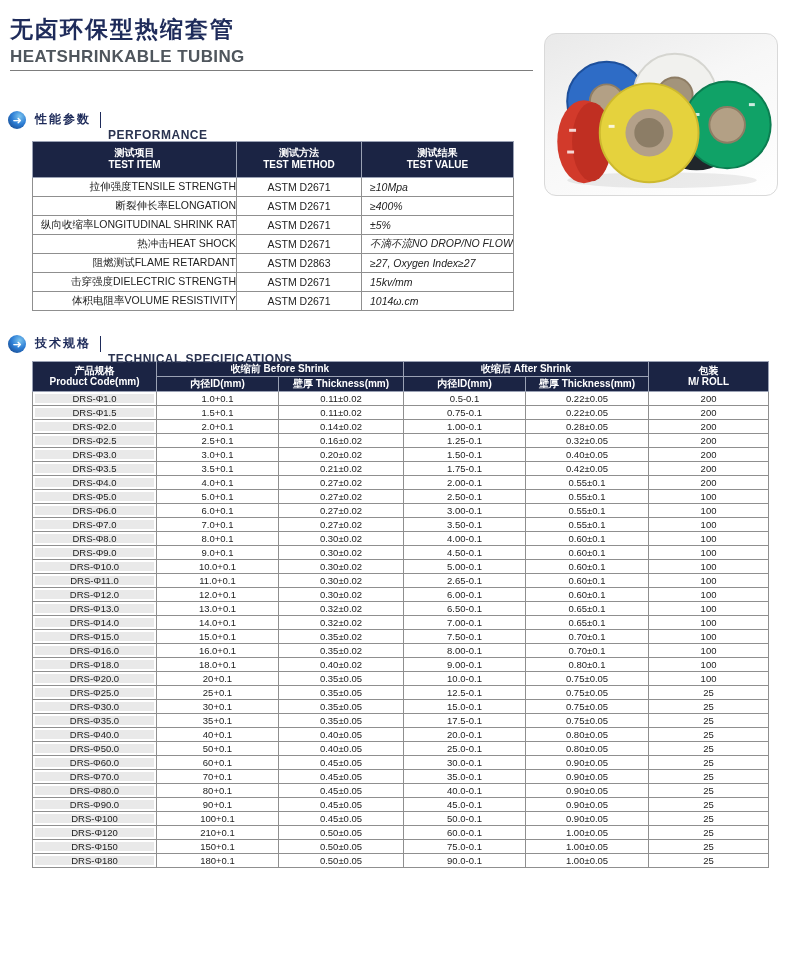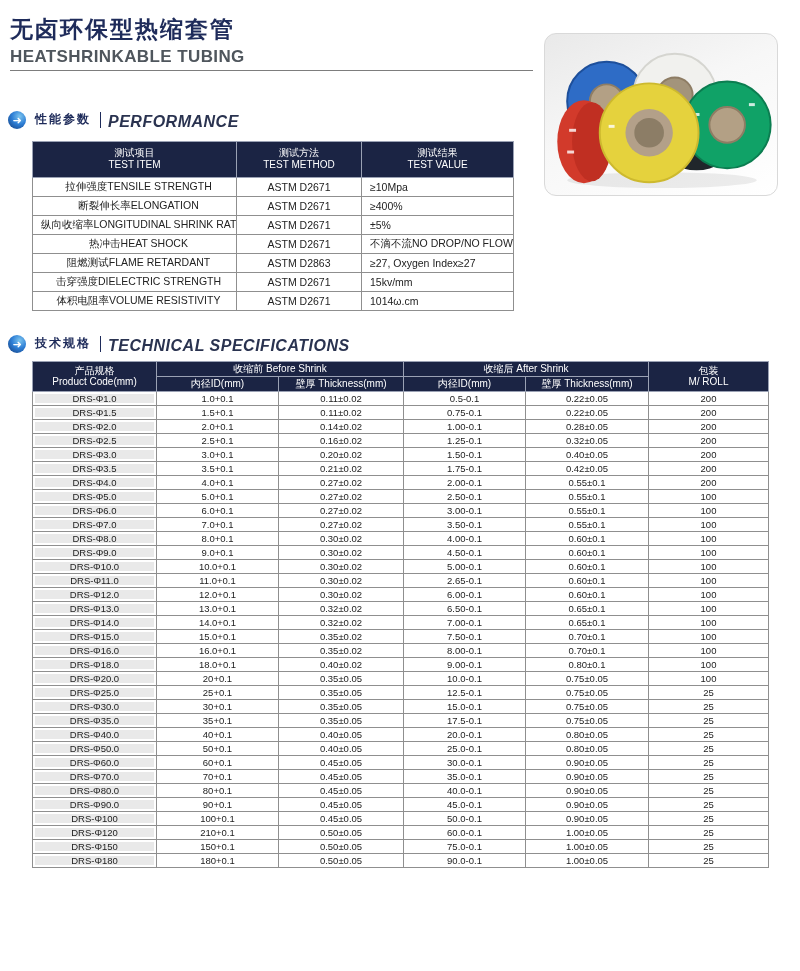--- a/index.html
+++ b/index.html
@@ -24,34 +24,34 @@
 
   
   .section-head{display:flex; align-items:center; margin-left:8px;}
   .section-head.first{margin-top:40px;}
   .section-head.second{margin-top:24px;}
   .orb-icon{width:18px; height:18px; border-radius:50%; flex:0 0 18px;
     background:radial-gradient(circle at 65% 30%, #7cc4ee 0%, #2e7fd6 45%, #123a7a 100%);
     color:#fff; font-size:11px; line-height:18px; text-align:center; font-weight:bold; margin-right:9px;}
   .sec-cn{font-size:12px; font-weight:bold; color:var(--title-navy); letter-spacing:2px;}
   .sec-divider{display:inline-block; width:1px; height:16px; background:var(--title-navy); margin:0 7px 0 9px;}
-  .sec-en{font-size:16px; font-weight:bold; color:#2a3350; letter-spacing:0.5px; position:relative; top:2px;font-style:italic;}
+  .sec-en{font-size:12px; font-weight:bold; color:#2a3350; letter-spacing:0.5px; position:relative; top:15px;}
 
   
   table{border-collapse:collapse; table-layout:fixed; margin-left:32px;}
   th,td{border:1px solid var(--border); overflow:hidden; white-space:nowrap;}
-  thead th{background:var(--navy); color:#fff; border-color:#9aa1b4; font-weight:normal;}
+  thead th{background:var(--navy); color:#fff; border-color:#9aa1b4; font-weight:bold;}
 
   
   .perf{width:481px; margin-top:12px;}
   .perf thead th{height:36px; font-size:10px; line-height:12px;}
   .perf td{height:19px; font-size:10.5px; color:#222;}
-  .perf td.c-item{text-align:center; padding-left:8px;}
+  .perf td.c-item{text-align:right; padding-left:8px;}
   .perf td.c-method{text-align:center;}
-  .perf td.c-value{text-align:left; padding-left:8px;}
+  .perf td.c-value{text-align:left; padding-left:8px;font-style:italic;}
 
   
   .spec{width:736px; margin-top:8px;}
   .spec thead th{font-size:10px; height:15px; line-height:11px;}
   .spec thead th.two-line{line-height:11px;}
   .spec td{height:14px; font-size:9.5px; line-height:13px; text-align:center; color:#222;}
   .spec td.chip{background:var(--chip); box-shadow:inset 0 0 0 2px #fff;}
 </style>
 </head>
 <body>

